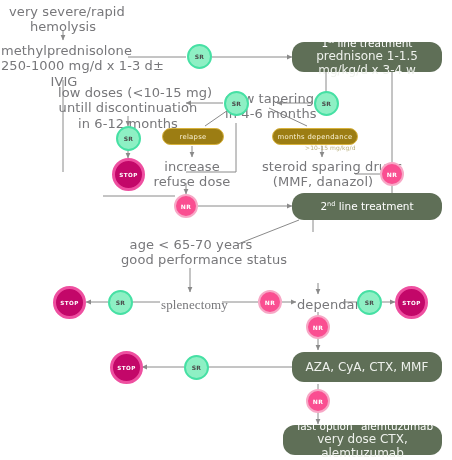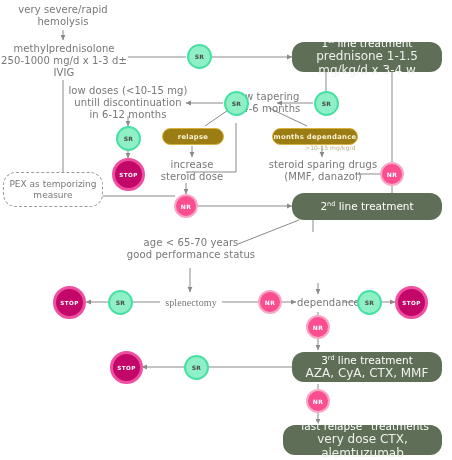--- a/index.html
+++ b/index.html
@@ -5,34 +5,34 @@
   html,body{margin:0;padding:0;background:#ffffff;}
   body{
     width:452px;height:460px;position:relative;overflow:hidden;
     font-family:"DejaVu Sans","Liberation Sans",sans-serif;
     color:#6f6f6f;
   }
   #canvas{position:absolute;left:0;top:0;width:452px;height:460px;}
   svg.wires{position:absolute;left:0;top:0;width:452px;height:460px;pointer-events:none;}
 
   .txt{position:absolute;text-align:center;line-height:1.18;color:#77777a;
-       white-space:pre;font-size:10px;letter-spacing:.1px;}
+       white-space:pre;font-size:13px;letter-spacing:.1px;}
 
   
   .gbox{position:absolute;background:#5f6f57;border-radius:12px;
         display:flex;flex-direction:column;align-items:center;justify-content:center;
         color:#ffffff;text-align:center;box-sizing:border-box;padding:7px 8px;}
   .gbox .t1{font-size:10.5px;line-height:1.15;}
   .gbox .t1 sup{font-size:6.5px;vertical-align:super;}
   .gbox .t2{font-size:12px;line-height:1.15;margin-top:1px;color:#eef1ec;}
 
   
   .gold{position:absolute;background:#9c7d13;border:1.6px solid #d8b23c;
         border-radius:9px;display:flex;align-items:center;justify-content:center;
-        color:#fbf3d6;font-size:6.8px;font-weight:bold;letter-spacing:.3px;
+        color:#fbf3d6;font-size:6.8px;font-weight:normal;letter-spacing:.3px;
         box-sizing:border-box;}
 
   
   .dashbox{position:absolute;border:1.3px dashed #9a9a9a;border-radius:13px;
            display:flex;align-items:center;justify-content:center;text-align:center;
            font-size:9px;color:#77777a;line-height:1.2;box-sizing:border-box;
            background:#ffffff;}
 
   
   .node{position:absolute;border-radius:50%;display:flex;align-items:center;
@@ -138,64 +138,59 @@
 IVIG</div>
 
   <div class="txt" style="left:58px;top:85px;width:140px;">low doses (&lt;10-15 mg)
 untill discontinuation
 in 6-12 months</div>
 
   <div class="txt" style="left:225px;top:91px;width:80px;">slow tapering
 in 4-6 months</div>
 
   <div class="txt" style="left:152px;top:159px;width:80px;">increase
-steroid dose</div>
+refuse dose</div>
 
   <div class="txt" style="left:262px;top:159px;width:122px;">steroid sparing drugs
 (MMF, danazol)</div>
 
   <div class="txt" style="left:305px;top:144px;width:60px;font-size:6px;color:#b9b07e;text-align:left;">&gt;10-15 mg/kg/d</div>
 
   <div class="txt" style="left:121px;top:237px;width:140px;">age &lt; 65-70 years
 good performance status</div>
 
 
   <div class="txt" style="left:161px;top:297px;width:60px;font-family:Liberation Serif, serif;">splenectomy</div>
 
   <div class="txt" style="left:297px;top:297px;width:46px;">dependance</div>
 
-  <div class="dashbox" style="left:3px;top:172px;width:100px;height:35px;">PEX as temporizing
-measure</div>
 
   <div class="gold" style="left:162px;top:128px;width:62px;height:17px;">relapse</div>
 
   <div class="gold" style="left:272px;top:128px;width:86px;height:17px;">months dependance</div>
 
   <div class="gbox" style="left:292px;top:42px;width:150px;height:30px;">
     <div class="t1">
       <span>1</span><sup>st</sup><span> line treatment</span>
     </div>
     <div class="t2">prednisone 1-1.5 mg/kg/d x 3-4 w</div>
   </div>
 
   <div class="gbox" style="left:292px;top:193px;width:150px;height:27px;">
     <div class="t1">
       <span>2</span><sup>nd</sup><span> line treatment</span>
     </div>
   </div>
 
   <div class="gbox" style="left:292px;top:352px;width:150px;height:30px;">
-    <div class="t1">
-      <span>3</span><sup>rd</sup><span> line treatment</span>
-    </div>
     <div class="t2">AZA, CyA, CTX, MMF</div>
   </div>
 
   <div class="gbox" style="left:283px;top:425px;width:159px;height:30px;">
-    <div class="t1">“last relapse” treatments</div>
+    <div class="t1">“last option” alemtuzumab</div>
     <div class="t2">very dose CTX, alemtuzumab</div>
   </div>
 
   <div class="node sr" style="left:187px;top:44px;width:25px;height:25px;">SR</div>
 
   <div class="node sr" style="left:314px;top:91px;width:25px;height:25px;">SR</div>
 
   <div class="node sr" style="left:224px;top:91px;width:25px;height:25px;">SR</div>
 
   <div class="node sr" style="left:116px;top:126px;width:25px;height:25px;">SR</div>

